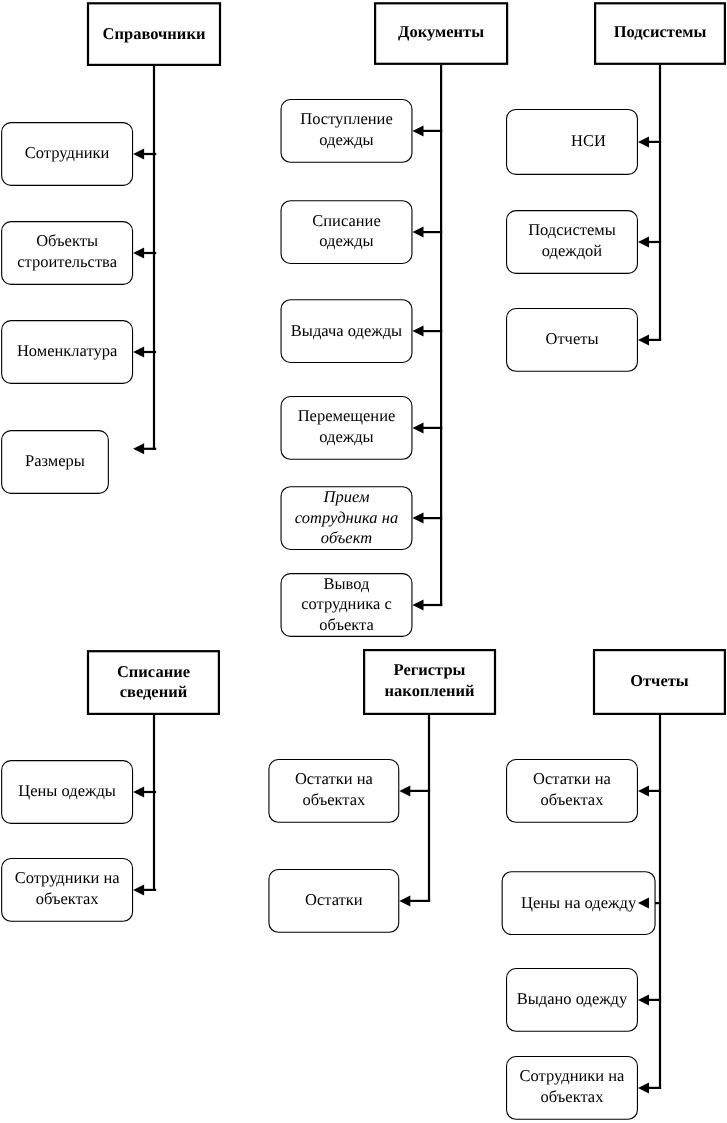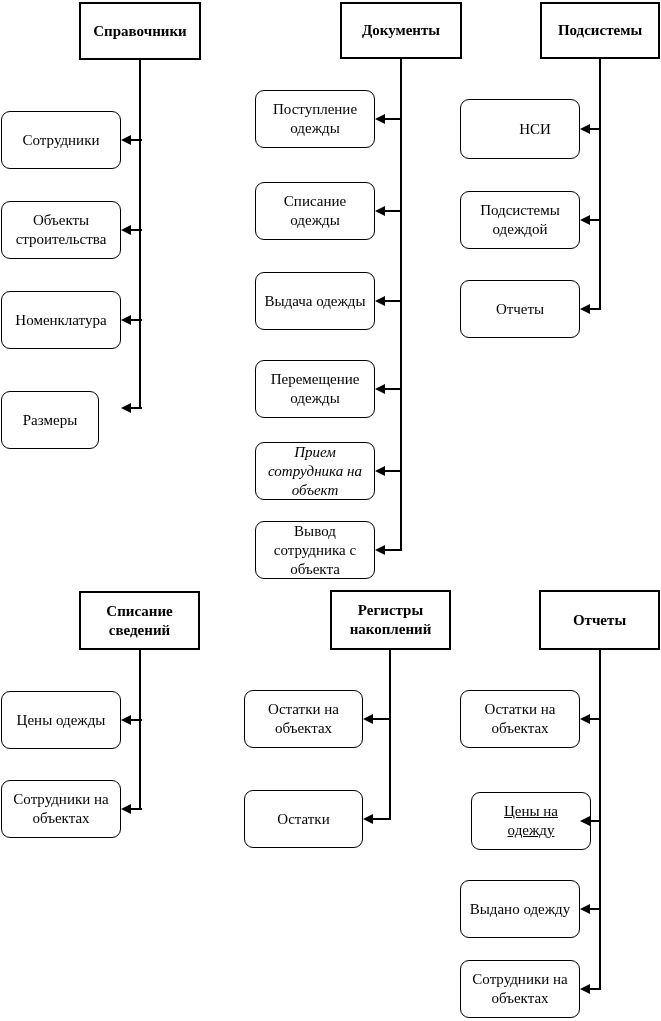--- a/index.html
+++ b/index.html
@@ -142,21 +142,21 @@
   <div class="hline" style="left:372px; top:818px; width:19px;"></div>
   <div class="arrow" style="left:363px; top:814px;"></div>
 
   <div class="hbox" style="left:539px; top:590px; width:121px; height:60px;">Отчеты</div>
   <div class="vline" style="left:599px; top:650px; height:340px;"></div>
 
   <div class="cbox" style="left:460px; top:690px; width:120px; height:58px;">Остатки на объектах</div>
   <div class="hline" style="left:589px; top:718px; width:12px;"></div>
   <div class="arrow" style="left:580px; top:714px;"></div>
 
-  <div class="cbox" style="left:471px; top:792px; width:120px; height:58px;text-decoration:underline;">Цены на одежду</div>
+  <div class="cbox" style="left:456px; top:792px; width:140px; height:58px;">Цены на одежду</div>
   <div class="hline" style="left:589px; top:820px; width:12px;"></div>
   <div class="arrow" style="left:580px; top:816px;"></div>
 
   <div class="cbox" style="left:460px; top:880px; width:120px; height:58px;">Выдано одежду</div>
   <div class="hline" style="left:589px; top:908px; width:12px;"></div>
   <div class="arrow" style="left:580px; top:904px;"></div>
 
   <div class="cbox" style="left:460px; top:960px; width:120px; height:58px;">Сотрудники на объектах</div>
   <div class="hline" style="left:589px; top:988px; width:12px;"></div>
   <div class="arrow" style="left:580px; top:984px;"></div>

